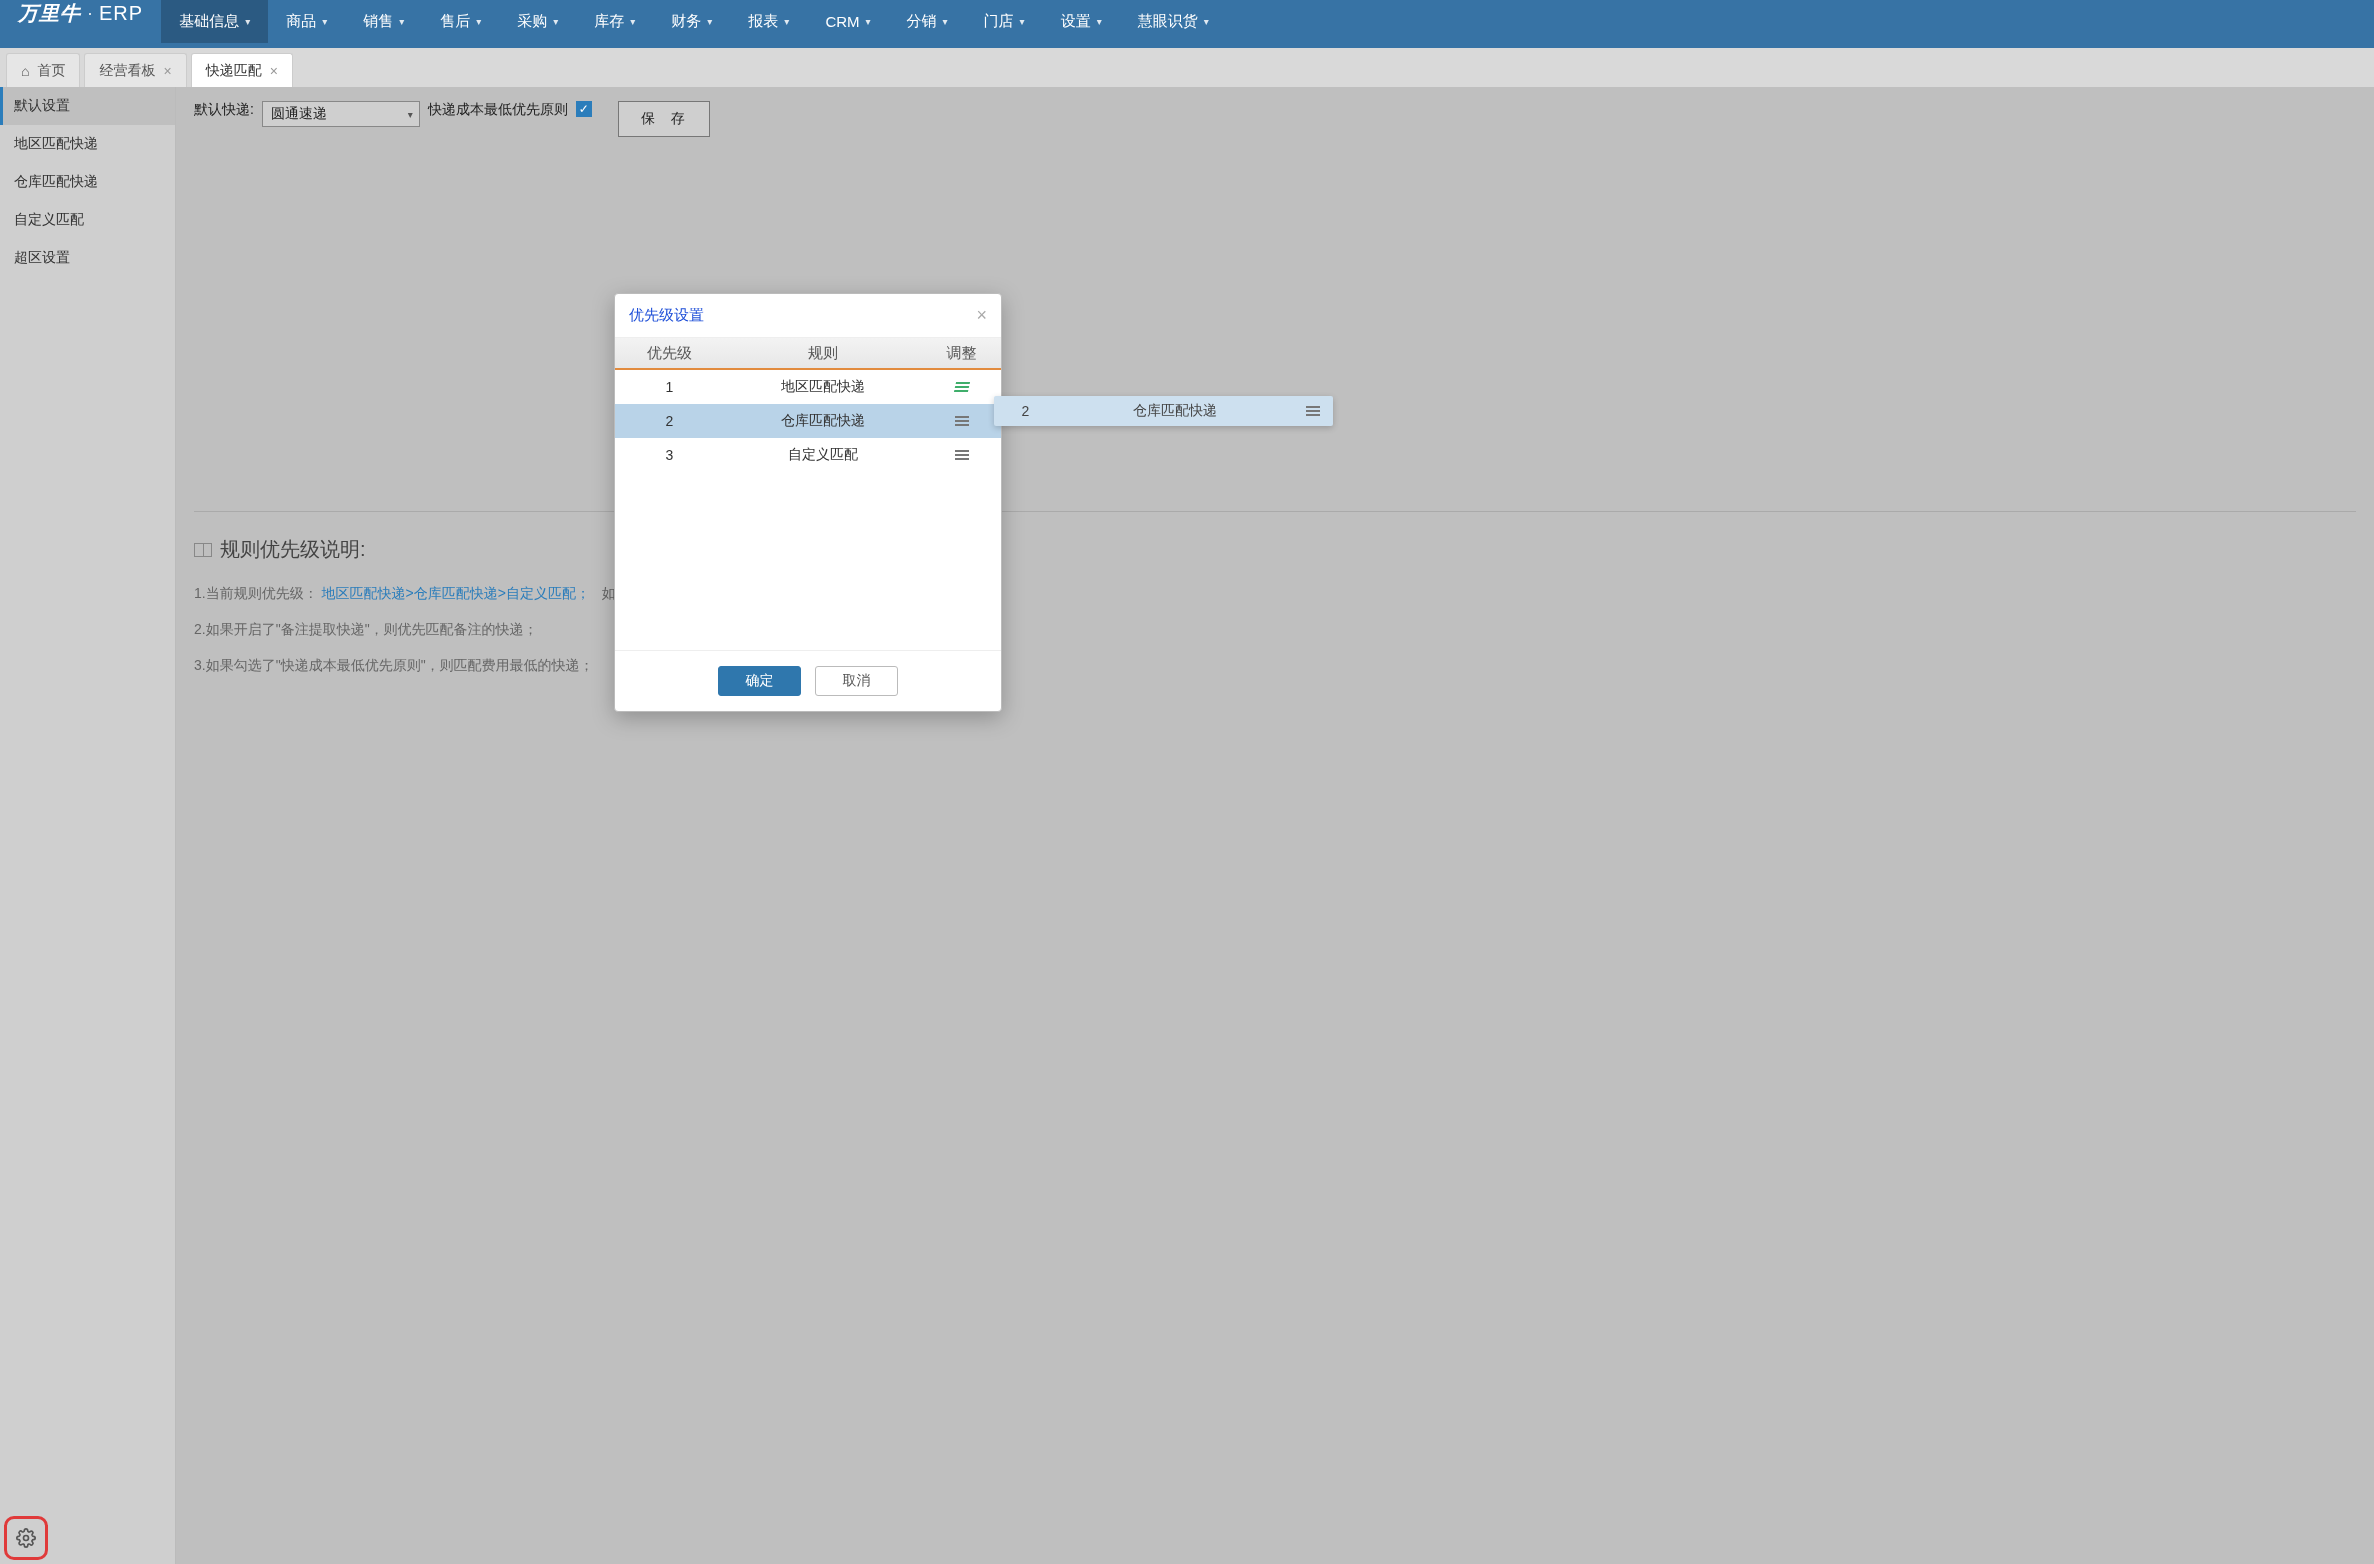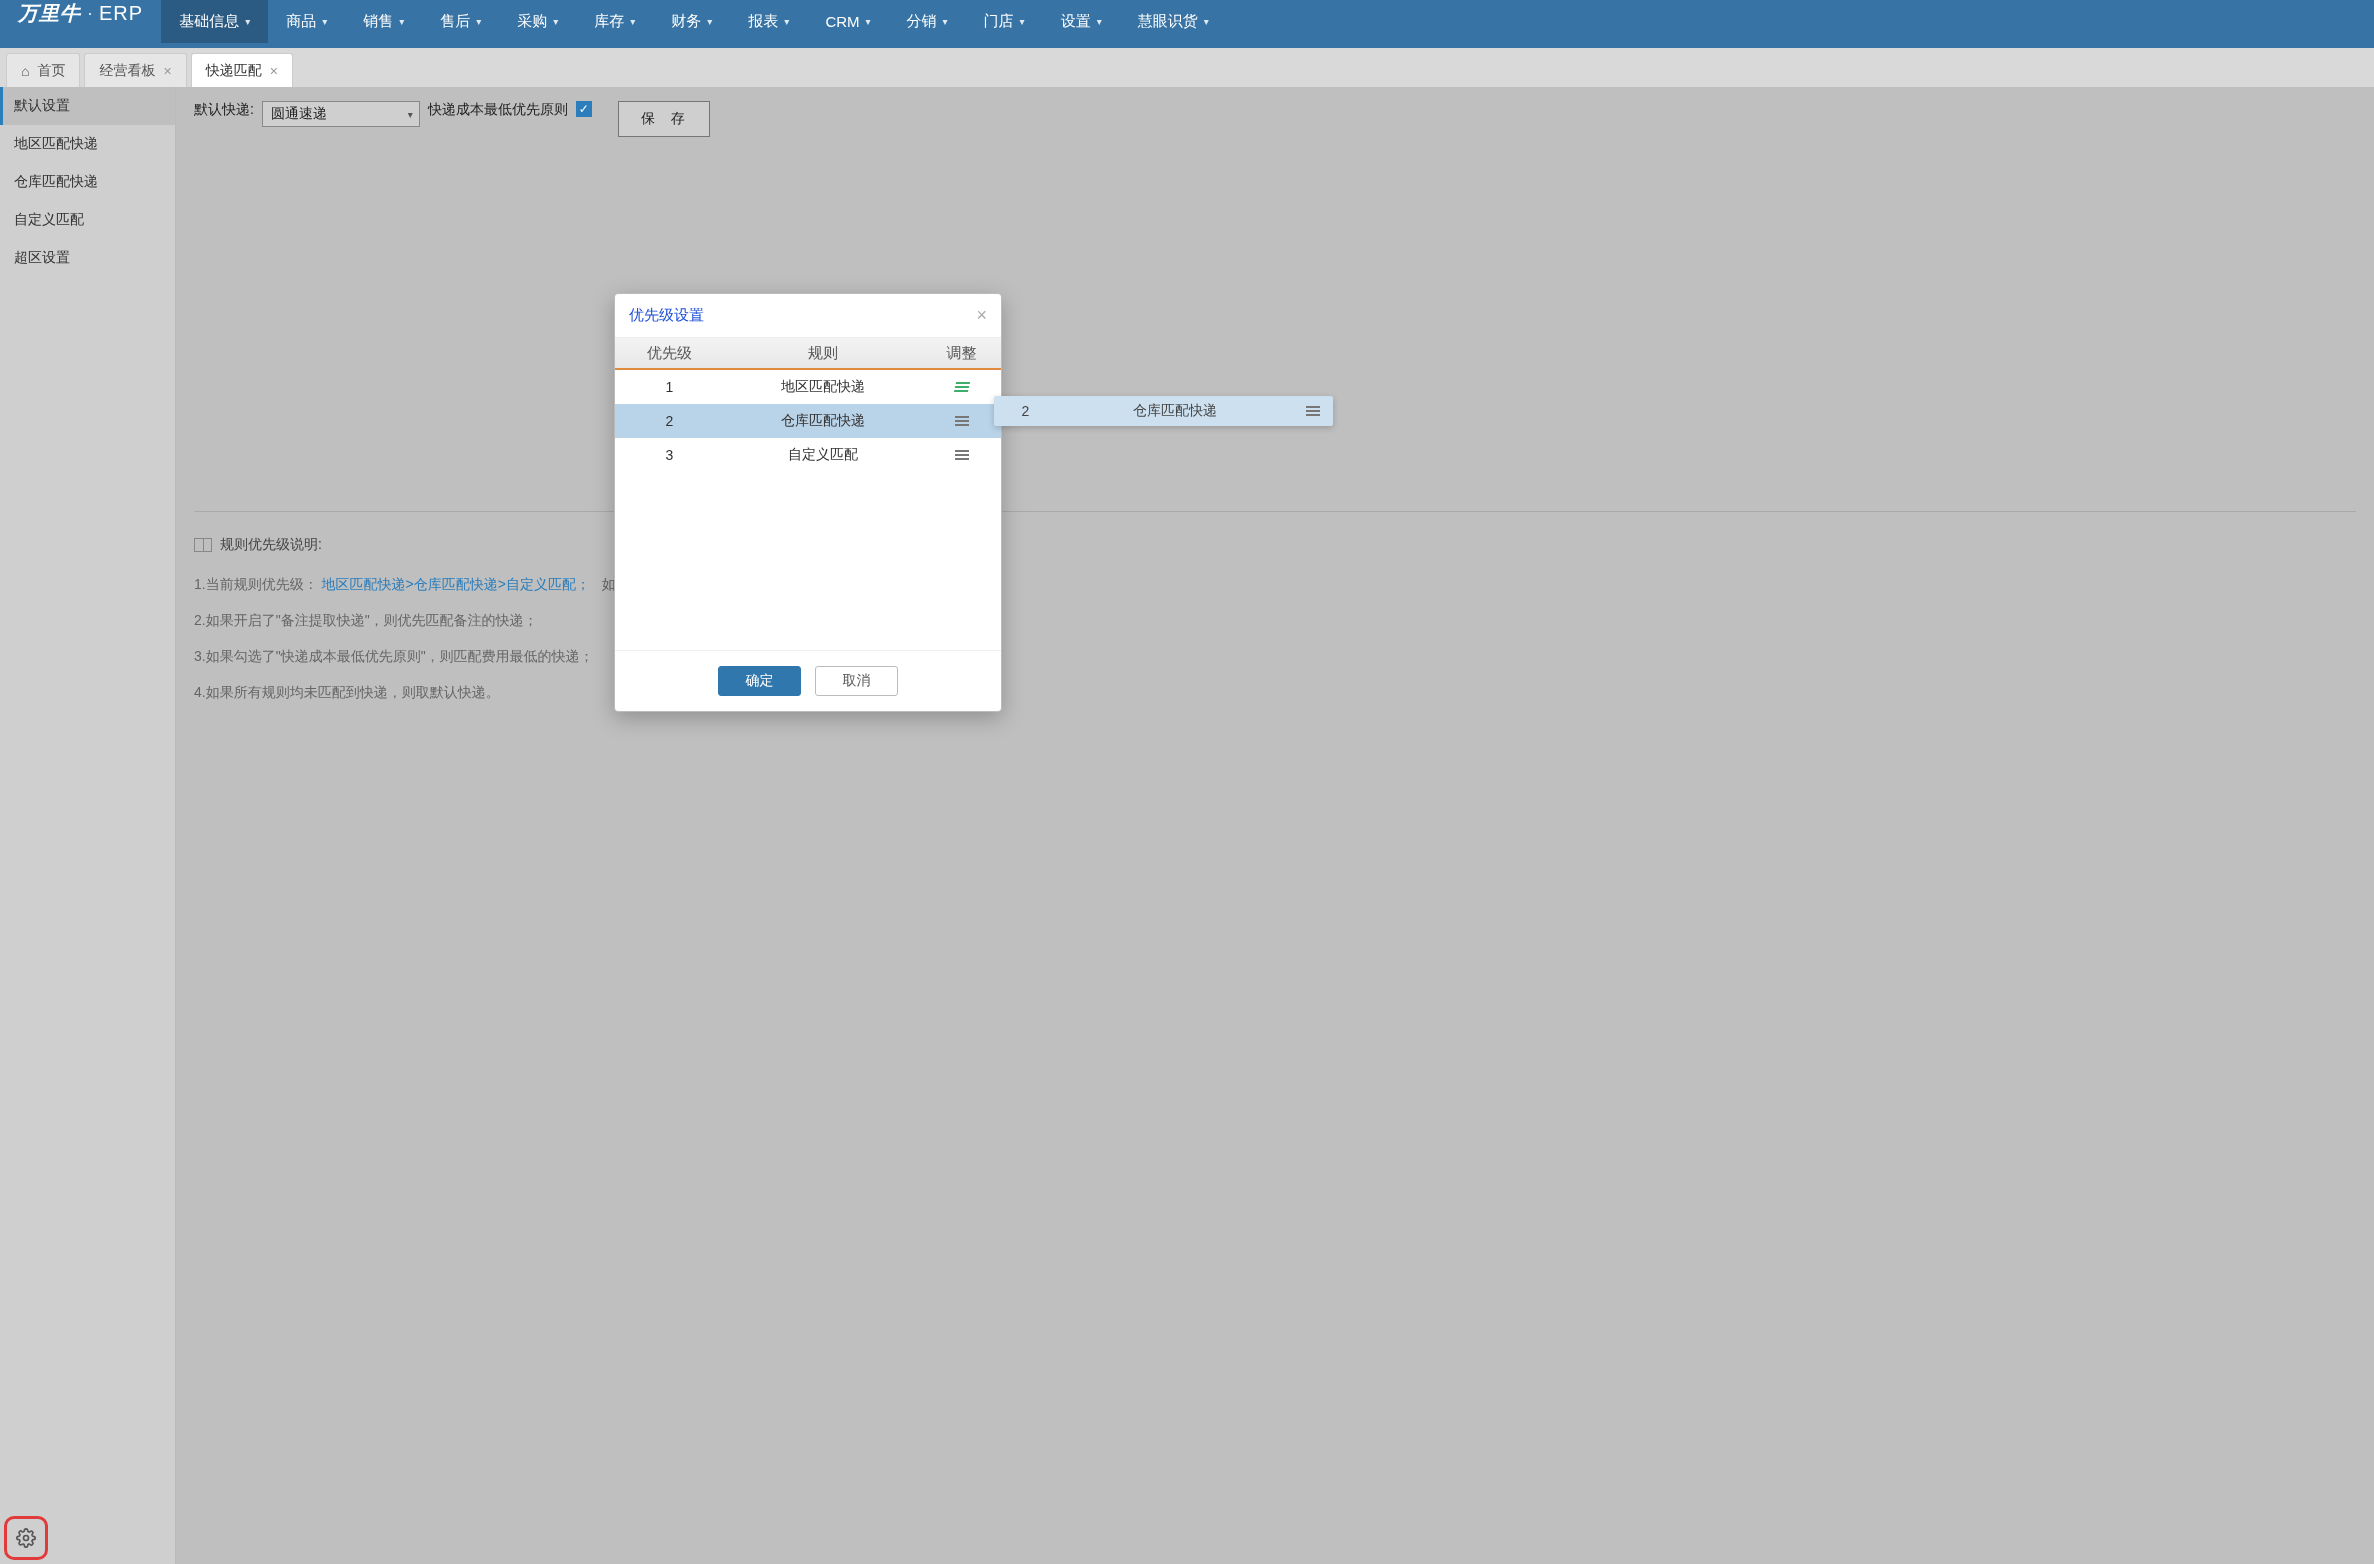--- a/index.html
+++ b/index.html
@@ -31,21 +31,21 @@
   .side-item.active { background: #bfbfbf; border-left: 3px solid #2b7dbb; padding-left: 11px; }
 
   .content { flex: 1; position: relative; background: #bfbfbf; padding: 14px 18px; }
   .form-row { display: flex; align-items: flex-start; gap: 8px; color: #222; }
   .select { height: 26px; border: 1px solid #888; background: #cfcfcf; padding: 0 22px 0 8px; position: relative; min-width: 158px; display: flex; align-items: center; }
   .select .caret { position: absolute; right: 6px; font-size: 10px; color: #555; }
   .chk { width: 16px; height: 16px; background: #2b7dbb; border: 1px solid #2b7dbb; display: inline-flex; align-items: center; justify-content: center; color: #fff; font-size: 12px; }
   .btn-save { height: 36px; border: 1px solid #777; padding: 8px 18px; background: #cfcfcf; display: inline-flex; align-items: center; cursor: pointer; letter-spacing: 6px; padding-left: 22px; }
 
   .rules-panel { position: absolute; left: 18px; right: 18px; top: 424px; border-top: 1px solid #aaa; padding-top: 24px; color: #555; }
-  .rules-title { display: flex; align-items: center; gap: 8px; color: #444; margin-bottom: 22px; font-size: 14px; }
+  .rules-title { display: flex; align-items: center; gap: 8px; color: #444; margin-bottom: 22px; font-size: 20px; }
   .rules-title .book-ico { width: 18px; height: 14px; border: 1px solid #888; position: relative; }
   .rules-title .book-ico::before { content: ""; position: absolute; left: 50%; top: 0; bottom: 0; border-left: 1px solid #888; }
   .rule-line { margin-bottom: 18px; font-size: 14px; color: #666; }
   .rule-line .prio-link { color: #2b7dbb; }
   .rule-line .prio-sep { color: #2b7dbb; }
 
   
   .modal { position: absolute; width: 388px; left: 614px; top: 293px; background: #fff; border: 1px solid #bbb; border-radius: 4px; box-shadow: 0 6px 22px rgba(0,0,0,.25); display: flex; flex-direction: column; }
   .modal-head { height: 44px; display: flex; align-items: center; justify-content: space-between; padding: 0 14px; border-bottom: 1px solid #eee; }
   .modal-title { font-size: 15px; color: #1d4ed8; }
@@ -198,21 +198,20 @@
         <span class="book-ico"></span>
         <span>规则优先级说明:</span>
       </div>
       <div class="rule-line">
         <span>1.当前规则优先级：</span>
         <span class="prio-link">地区匹配快递</span><span class="prio-sep">&gt;</span><span class="prio-link">仓库匹配快递</span><span class="prio-sep">&gt;</span><span class="prio-link">自定义匹配</span><span class="prio-sep">；</span>
         &nbsp;&nbsp;<span>如需</span>
       </div>
       <div class="rule-line">2.如果开启了"备注提取快递"，则优先匹配备注的快递；</div>
       <div class="rule-line">3.如果勾选了"快递成本最低优先原则"，则匹配费用最低的快递；</div>
-      <div class="rule-line">4.如果所有规则均未匹配到快递，则取默认快递。</div>
     </div>
   </div>
 </div>
 
 <div class="modal">
   <div class="modal-head">
     <span class="modal-title">优先级设置</span>
     <span class="modal-close">×</span>
   </div>
   <div class="modal-table-head">

